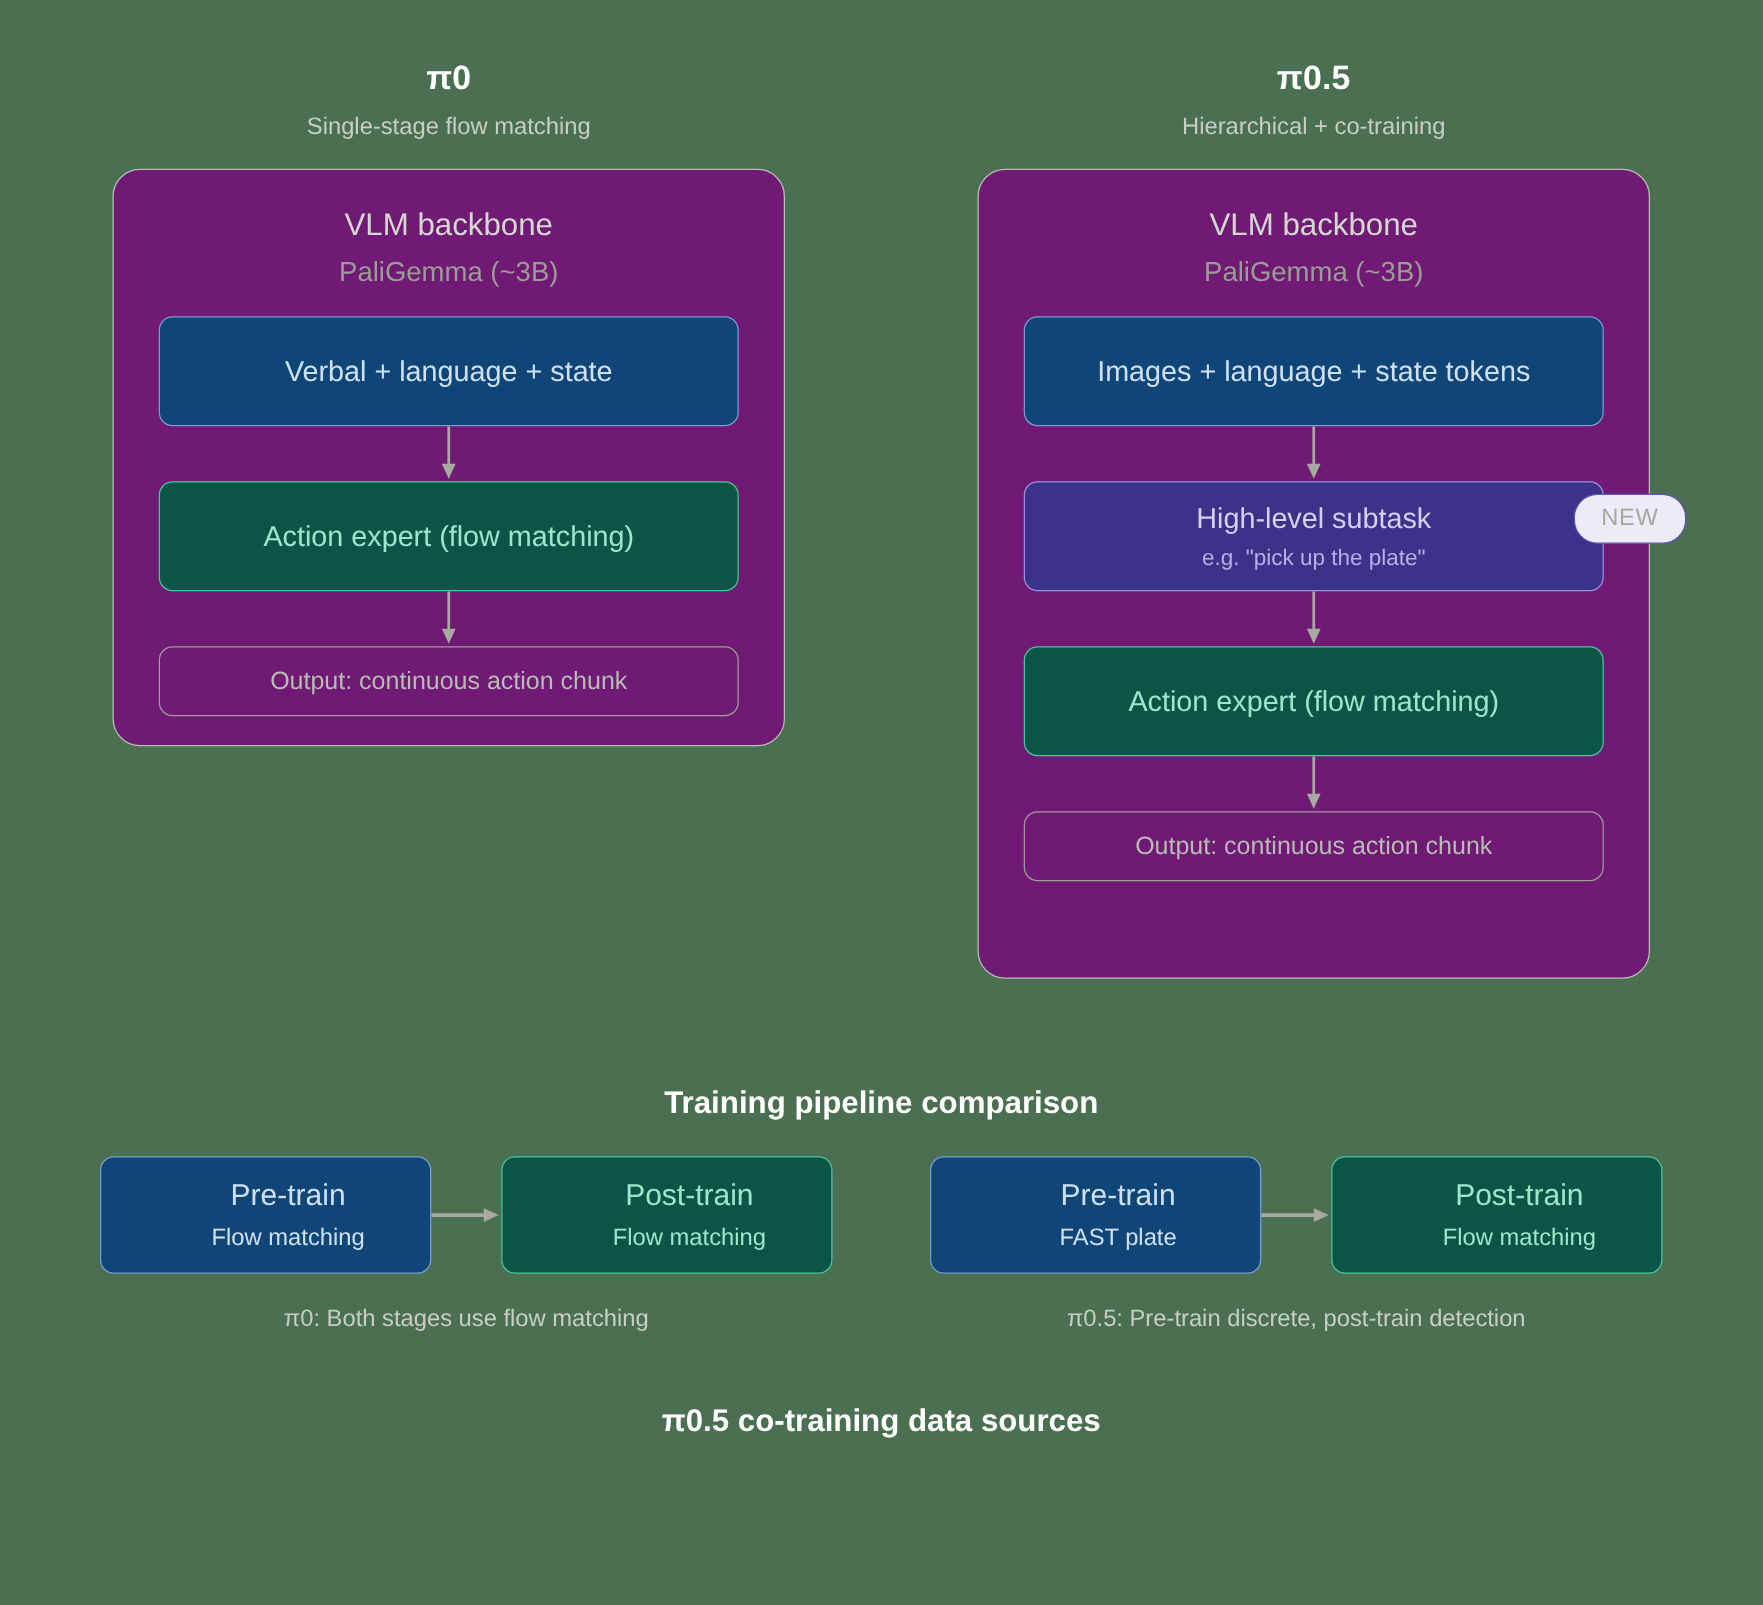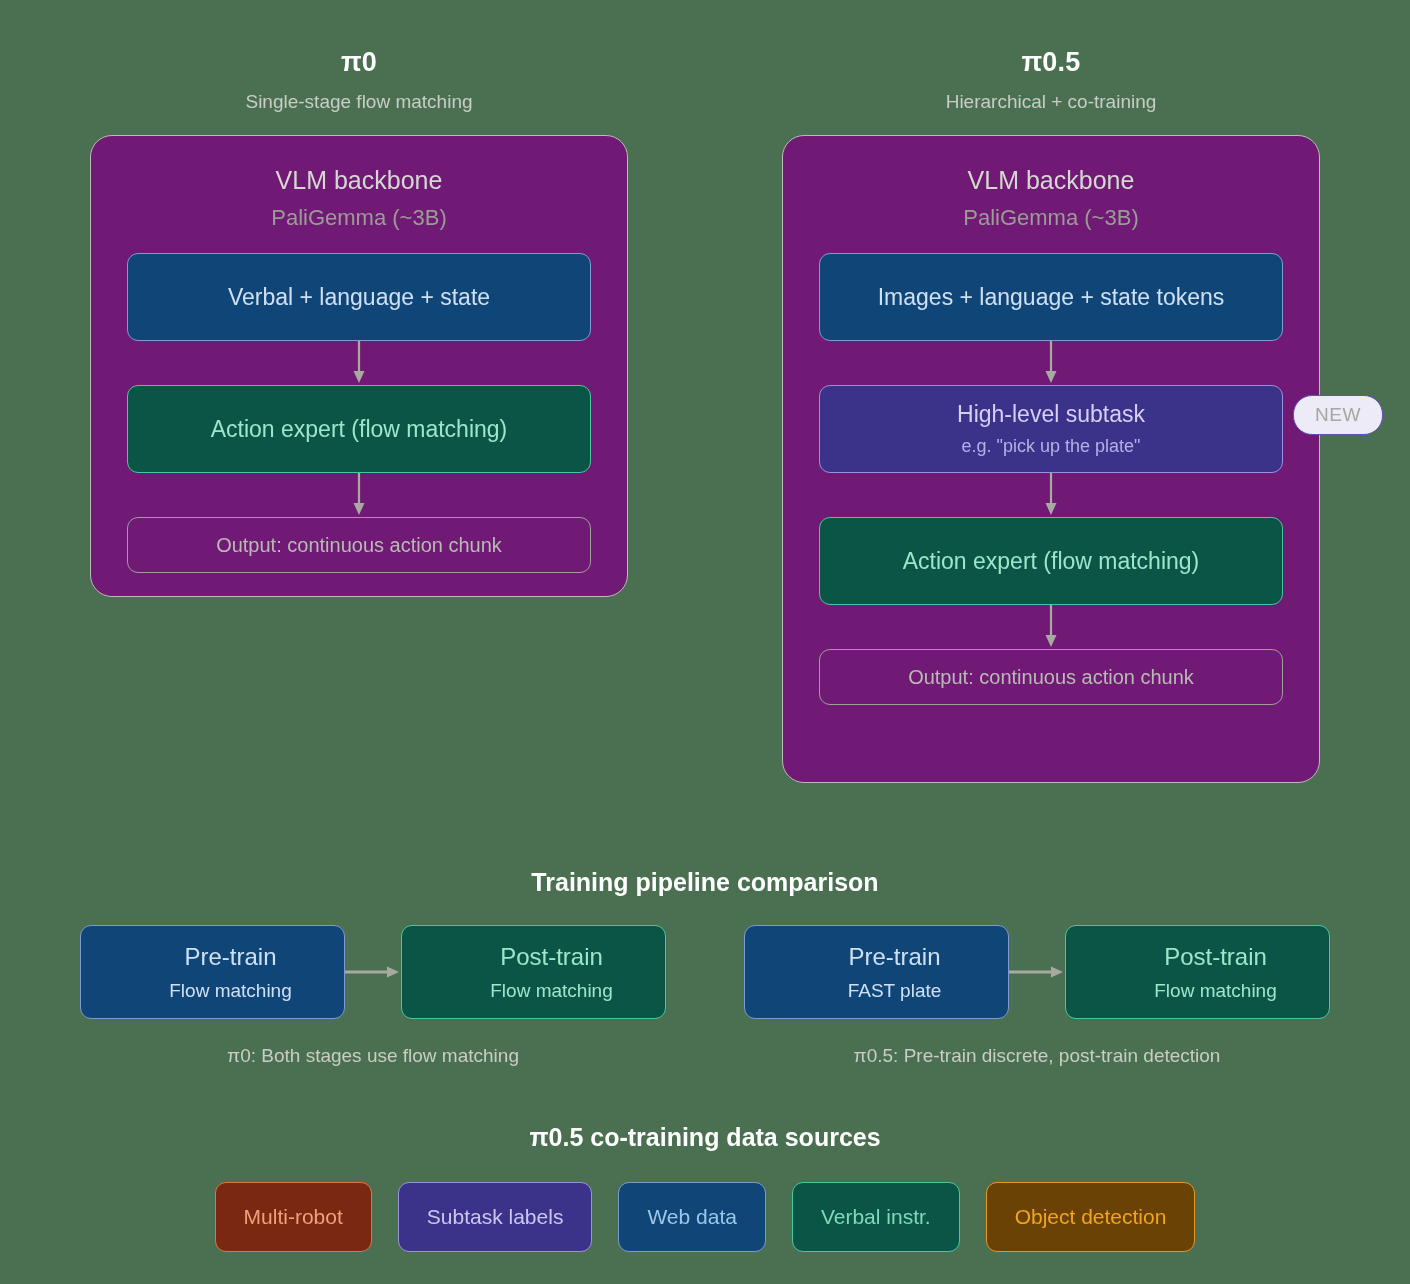--- a/index.html
+++ b/index.html
@@ -299,21 +299,21 @@
           </svg>
         </div>
 
         <div class="box box-outline">
           <div>Output: continuous action chunk</div>
         </div>
 
       </div>
     </div>
 
-    <div class="new-badge" style="left: 588px; top: 382px;">
+    <div class="new-badge" style="left: 554px; top: 382px;">
       <span>NEW</span>
     </div>
   </div>
 
 </div>
 
 <div style="margin-top: 72px;">
 
   <div class="section-heading">Training pipeline comparison</div>
 
@@ -359,30 +359,13 @@
       <div class="pipeline-caption">π0.5: Pre-train discrete, post-train detection</div>
     </div>
 
   </div>
 </div>
 
 <div style="margin-top: 56px;">
 
   <div class="section-heading">π0.5 co-training data sources</div>
 
-  <div class="chips">
-    <div class="chip chip-red">
-      <span>Multi-robot</span>
-    </div>
-    <div class="chip chip-purple">
-      <span>Subtask labels</span>
-    </div>
-    <div class="chip chip-blue">
-      <span>Web data</span>
-    </div>
-    <div class="chip chip-green">
-      <span>Verbal instr.</span>
-    </div>
-    <div class="chip chip-brown">
-      <span>Object detection</span>
-    </div>
-  </div>
 </div>
 
 </body></html>

